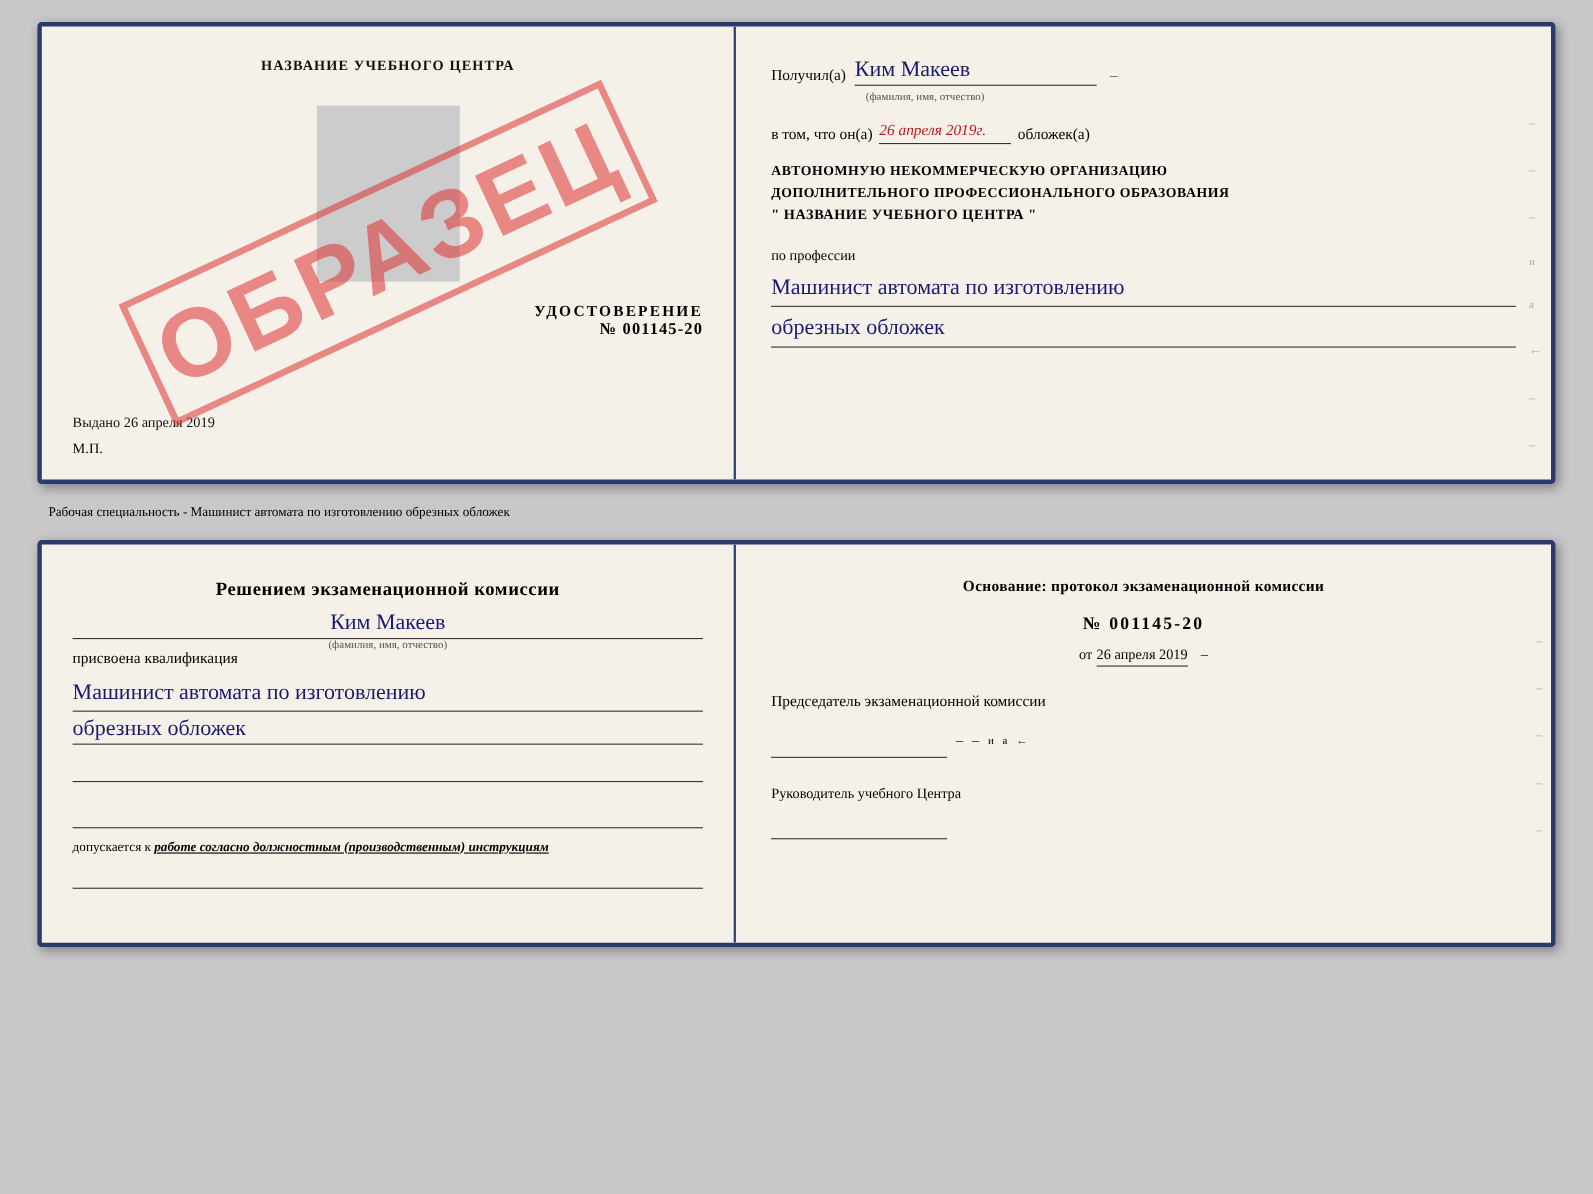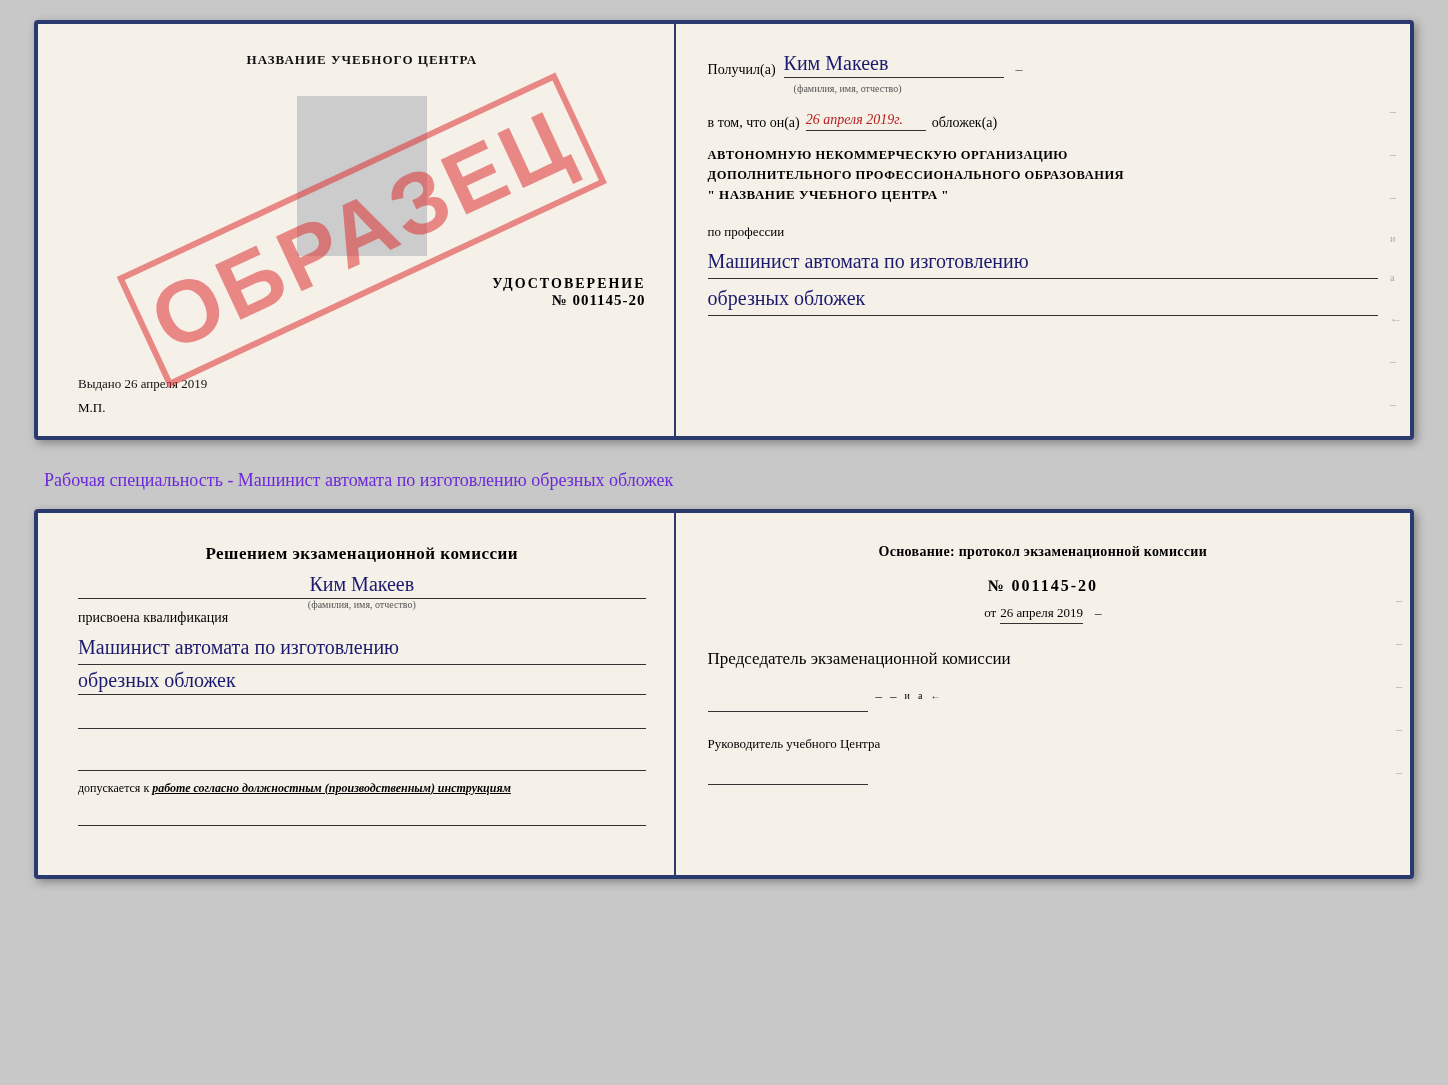--- a/index.html
+++ b/index.html
@@ -18,21 +18,20 @@
     
     .doc-card {
       background: #f5f0e8;
       border: 4px solid #2a3a6e;
       border-radius: 4px;
       width: 1380px;
       display: flex;
       position: relative;
       overflow: hidden;
       box-shadow: 3px 3px 10px rgba(0,0,0,0.35);
-      padding-left: 12px;
     }
 
     .doc-card-top {
       min-height: 420px;
     }
     .doc-card-bottom {
       min-height: 370px;
     }
 
     
@@ -194,25 +193,24 @@
       top: 80px;
       display: flex;
       flex-direction: column;
       gap: 28px;
       color: #aaa;
       font-size: 12px;
     }
 
     
     .between-text {
-      font-size: 18px;
-      color: #6d28d9;
+      font-size: 12px;
+      color: #000000;
       width: 1380px;
       padding: 0 10px;
-      margin-top: 12px;
     }
 
     
     .resheniem-title {
       font-size: 17px;
       font-weight: bold;
       letter-spacing: 0.5px;
       line-height: 1.5;
       text-align: center;
     }
@@ -303,21 +301,21 @@
     }
     .ot-row {
       text-align: center;
       margin-top: 4px;
     }
 
     .predsedatel-block {
       margin-top: 22px;
     }
     .predsedatel-label {
-      font-size: 17px;
+      font-size: 14px;
       line-height: 1.5;
     }
     .sign-line {
       border-bottom: 1px solid #333;
       width: 160px;
       height: 24px;
       margin-top: 8px;
     }
 
     .rukovoditel-block {

